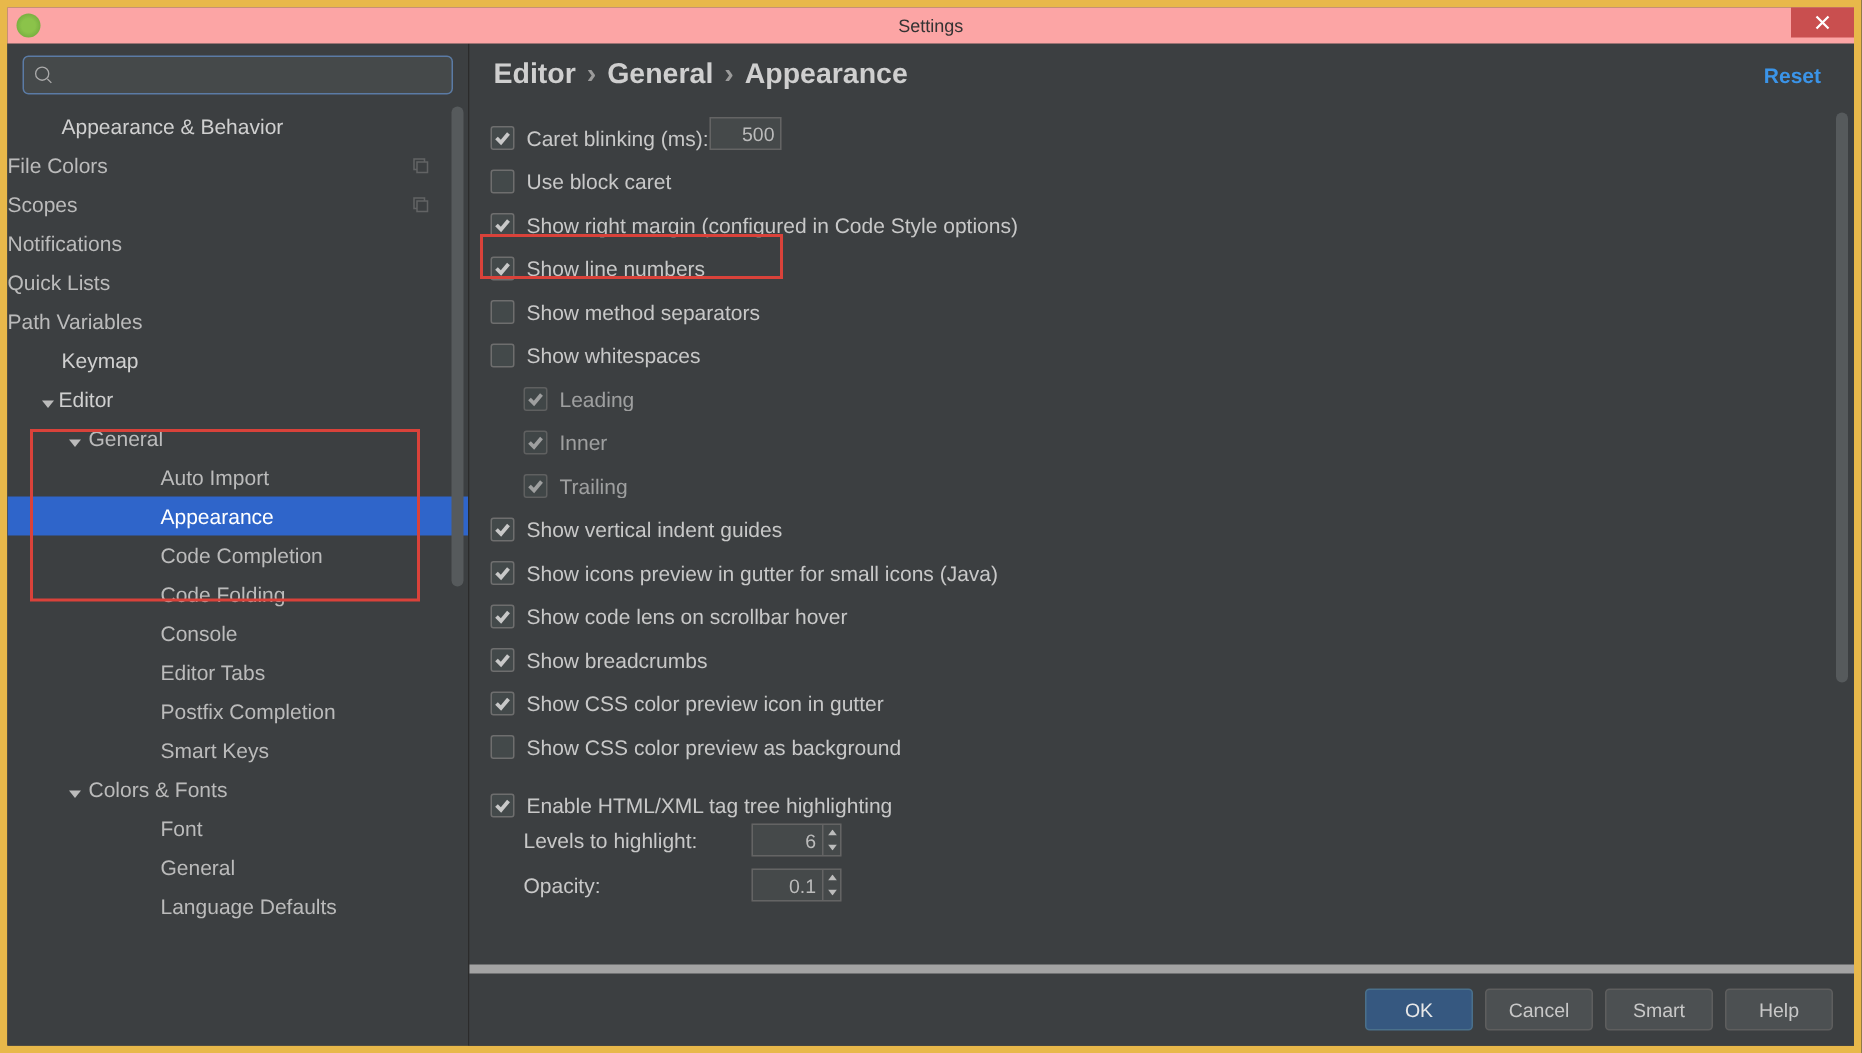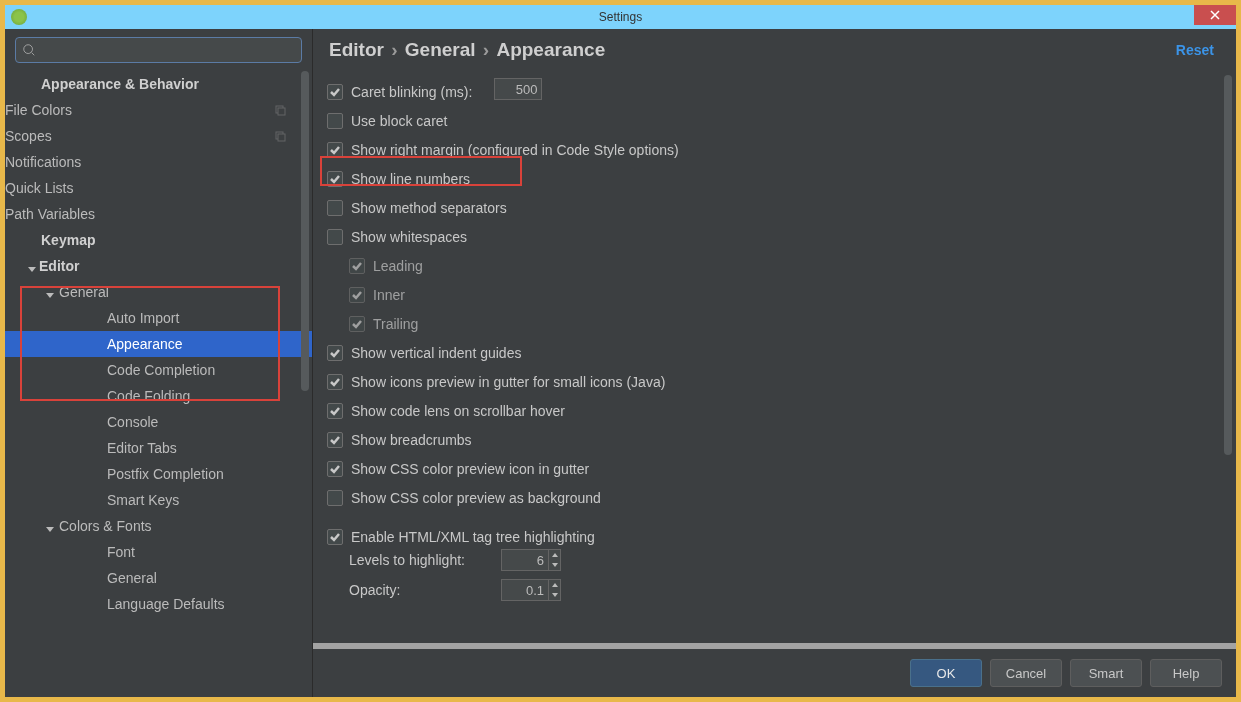--- a/index.html
+++ b/index.html
@@ -1,39 +1,39 @@
 <!DOCTYPE html>
 <html><head>
 <meta charset="utf-8">
 <style>
 * { margin: 0; padding: 0; box-sizing: border-box; font-family: "Segoe UI", Arial, sans-serif; }
 body { background: #e8b84a; width: 1241px; height: 702px; overflow: hidden; }
 
 .window { position: absolute; left: 5px; top: 5px; width: 1231px; height: 692px; background: #3c3f41; display: flex; flex-direction: column; }
 
-.titlebar { height: 24px; background: #7dd3fc; display: flex; align-items: center; position: relative; }
+.titlebar { height: 24px; background: #fca5a5; display: flex; align-items: center; position: relative; }
 .titlebar-icon { width: 16px; height: 16px; margin-left: 6px; background: radial-gradient(circle, #8bc34a 40%, #689f38 100%); border-radius: 50%; }
 .titlebar-text { position: absolute; left: 50%; transform: translateX(-50%); font-size: 12px; color: #333; }
 .titlebar-close { position: absolute; right: 0; top: 0; width: 42px; height: 20px; background: #c94f4f; color: #fff; display: flex; align-items: center; justify-content: center; cursor: pointer; }
 .titlebar-close svg { width: 10px; height: 10px; }
 
 .body { flex: 1; display: flex; background: #3c3f41; min-height: 0; }
 
 .sidebar { width: 308px; background: #3c3f41; display: flex; flex-direction: column; border-right: 1px solid #2b2b2b; }
 
 .search-row { padding: 8px 10px 6px 10px; }
 .search-box { display: flex; align-items: center; height: 26px; border: 1px solid #5b7ba5; border-radius: 4px; background: #45494a; padding: 0 6px; }
 .search-box svg { width: 14px; height: 14px; stroke: #aaa; fill: none; }
 .search-input { flex: 1; background: transparent; border: none; outline: none; color: #bbb; margin-left: 4px; font-size: 13px; }
 
 .tree-wrap { flex: 1; overflow: hidden; position: relative; }
 .tree { padding-top: 2px; padding-bottom: 8px; color: #bbbbbb; font-size: 14px; user-select: none; overflow-y: hidden; height: 100%; }
 .tree-scroll { position: absolute; right: 3px; top: 2px; width: 8px; height: 320px; background: #565a5c; border-radius: 4px; }
 .tree-row { display: flex; align-items: center; height: 26px; padding-left: 0; cursor: pointer; position: relative; white-space: nowrap; }
-.tree-row.cat { font-weight: 700; color: #d0d0d0; }
+.tree-row.cat { font-weight: 400; color: #d0d0d0; }
 .tree-row.cat .tri { margin-right: 2px; }
 .tree-row .lab { padding-left: 0; }
 .tree-row.selected { background: #2f65ca; color: #fff; }
 .tri { display: inline-block; width: 10px; height: 10px; margin-right: 4px; }
 .tri svg { width: 10px; height: 10px; fill: #bbbbbb; }
 .pad0 { padding-left: 36px; }
 .pad1 { }
 .pad3 { padding-left: 102px; }
 .copy-icon { position: absolute; right: 26px; top: 6px; width: 12px; height: 12px; opacity: 0.5; }
 .copy-icon svg { width: 12px; height: 12px; fill: #888; }
@@ -50,21 +50,21 @@
 .options { flex: 1; overflow: hidden; padding: 0 0 0 14px; position: relative; }
 .opt-scroll { position: absolute; right: 4px; top: 4px; width: 8px; height: 380px; background: #565a5c; border-radius: 4px; }
 .opt-row { display: flex; align-items: flex-end; height: 29px; color: #c8c8c8; font-size: 14px; }
 .opt-row.indent { padding-left: 22px; }
 .chk { width: 16px; height: 16px; border: 1px solid #6e6e6e; background: #43494a; margin-right: 8px; display: inline-flex; align-items: center; justify-content: center; border-radius: 2px; flex-shrink: 0; cursor: pointer; }
 .chk.checked svg { width: 12px; height: 12px; stroke: #c8c8c8; stroke-width: 2.5; fill: none; }
 .chk svg { display: none; }
 .chk.checked svg { display: block; }
 .chk.sub { opacity: 0.7; }
 .opt-label { cursor: pointer; }
-.num-input { width: 48px; height: 22px; background: #45494a; border: 1px solid #646464; color: #bbb; font-size: 13px; padding: 0 4px; margin-left: 22px; text-align: right; }
+.num-input { width: 48px; height: 22px; background: #45494a; border: 1px solid #646464; color: #bbb; font-size: 13px; padding: 0 4px; margin-left: 1px; text-align: right; }
 .spinner { width: 60px; height: 22px; background: #45494a; border: 1px solid #646464; display: inline-flex; align-items: center; margin-left: 8px; }
 .spinner-val { flex: 1; text-align: right; padding-right: 4px; color: #bbb; font-size: 13px; }
 .spinner-btns { width: 12px; height: 100%; display: flex; flex-direction: column; border-left: 1px solid #646464; }
 .spinner-btns div { flex: 1; display: flex; align-items: center; justify-content: center; cursor: pointer; }
 .spinner-btns svg { width: 6px; height: 4px; fill: #bbb; }
 .field-row { display: flex; align-items: center; height: 30px; padding-left: 22px; color: #c8c8c8; font-size: 14px; }
 .field-row .flab { width: 144px; }
 .gap { height: 10px; }
 
 .footer { height: 54px; border-top: 6px solid #a3a3a3; display: flex; align-items: center; justify-content: flex-end; padding: 0 14px; gap: 8px; background: #3c3f41; }

